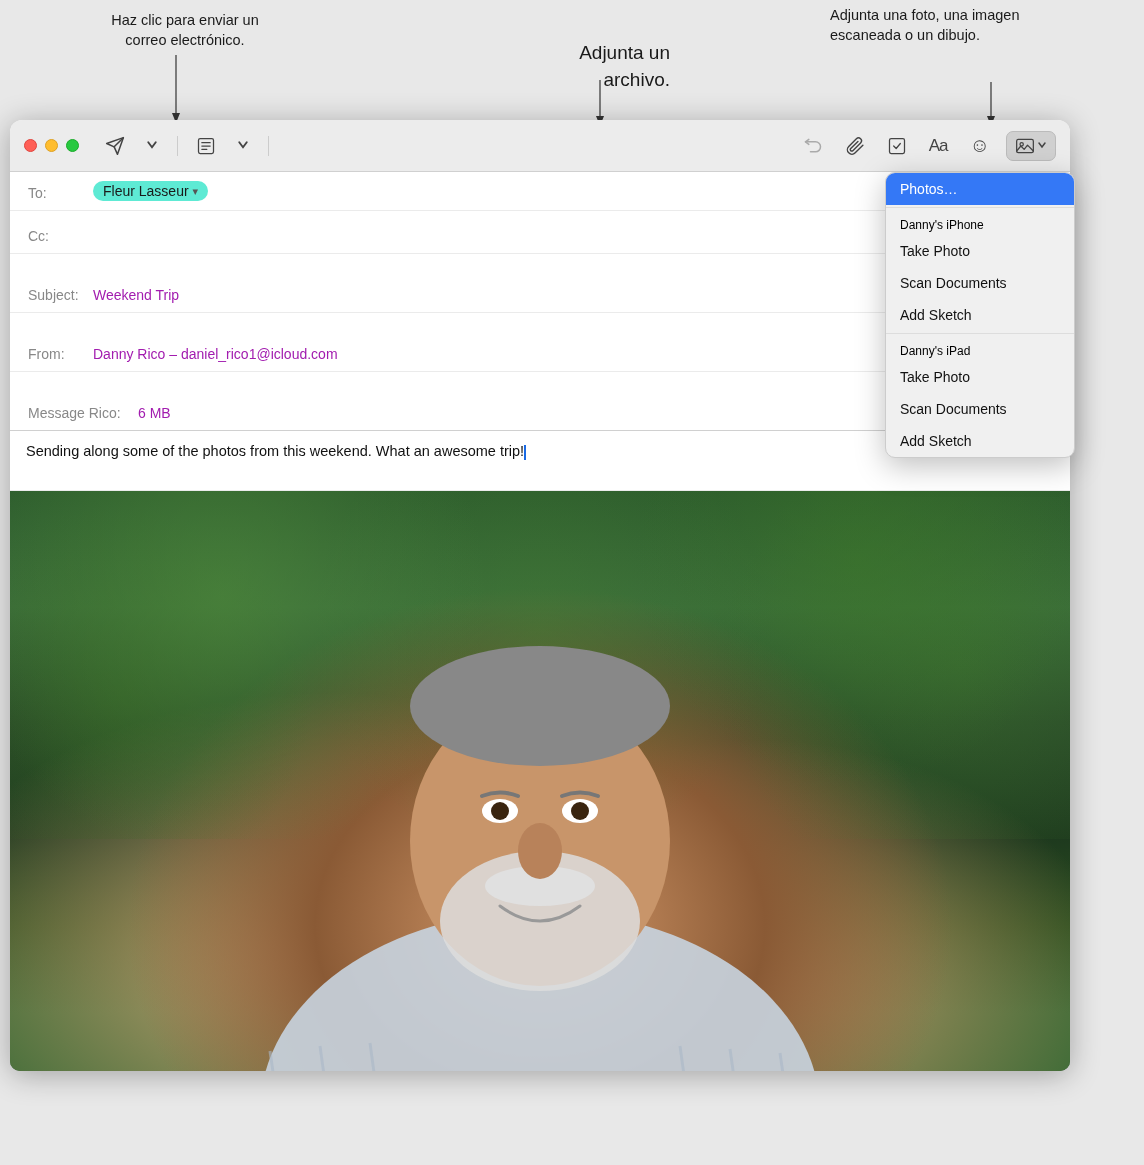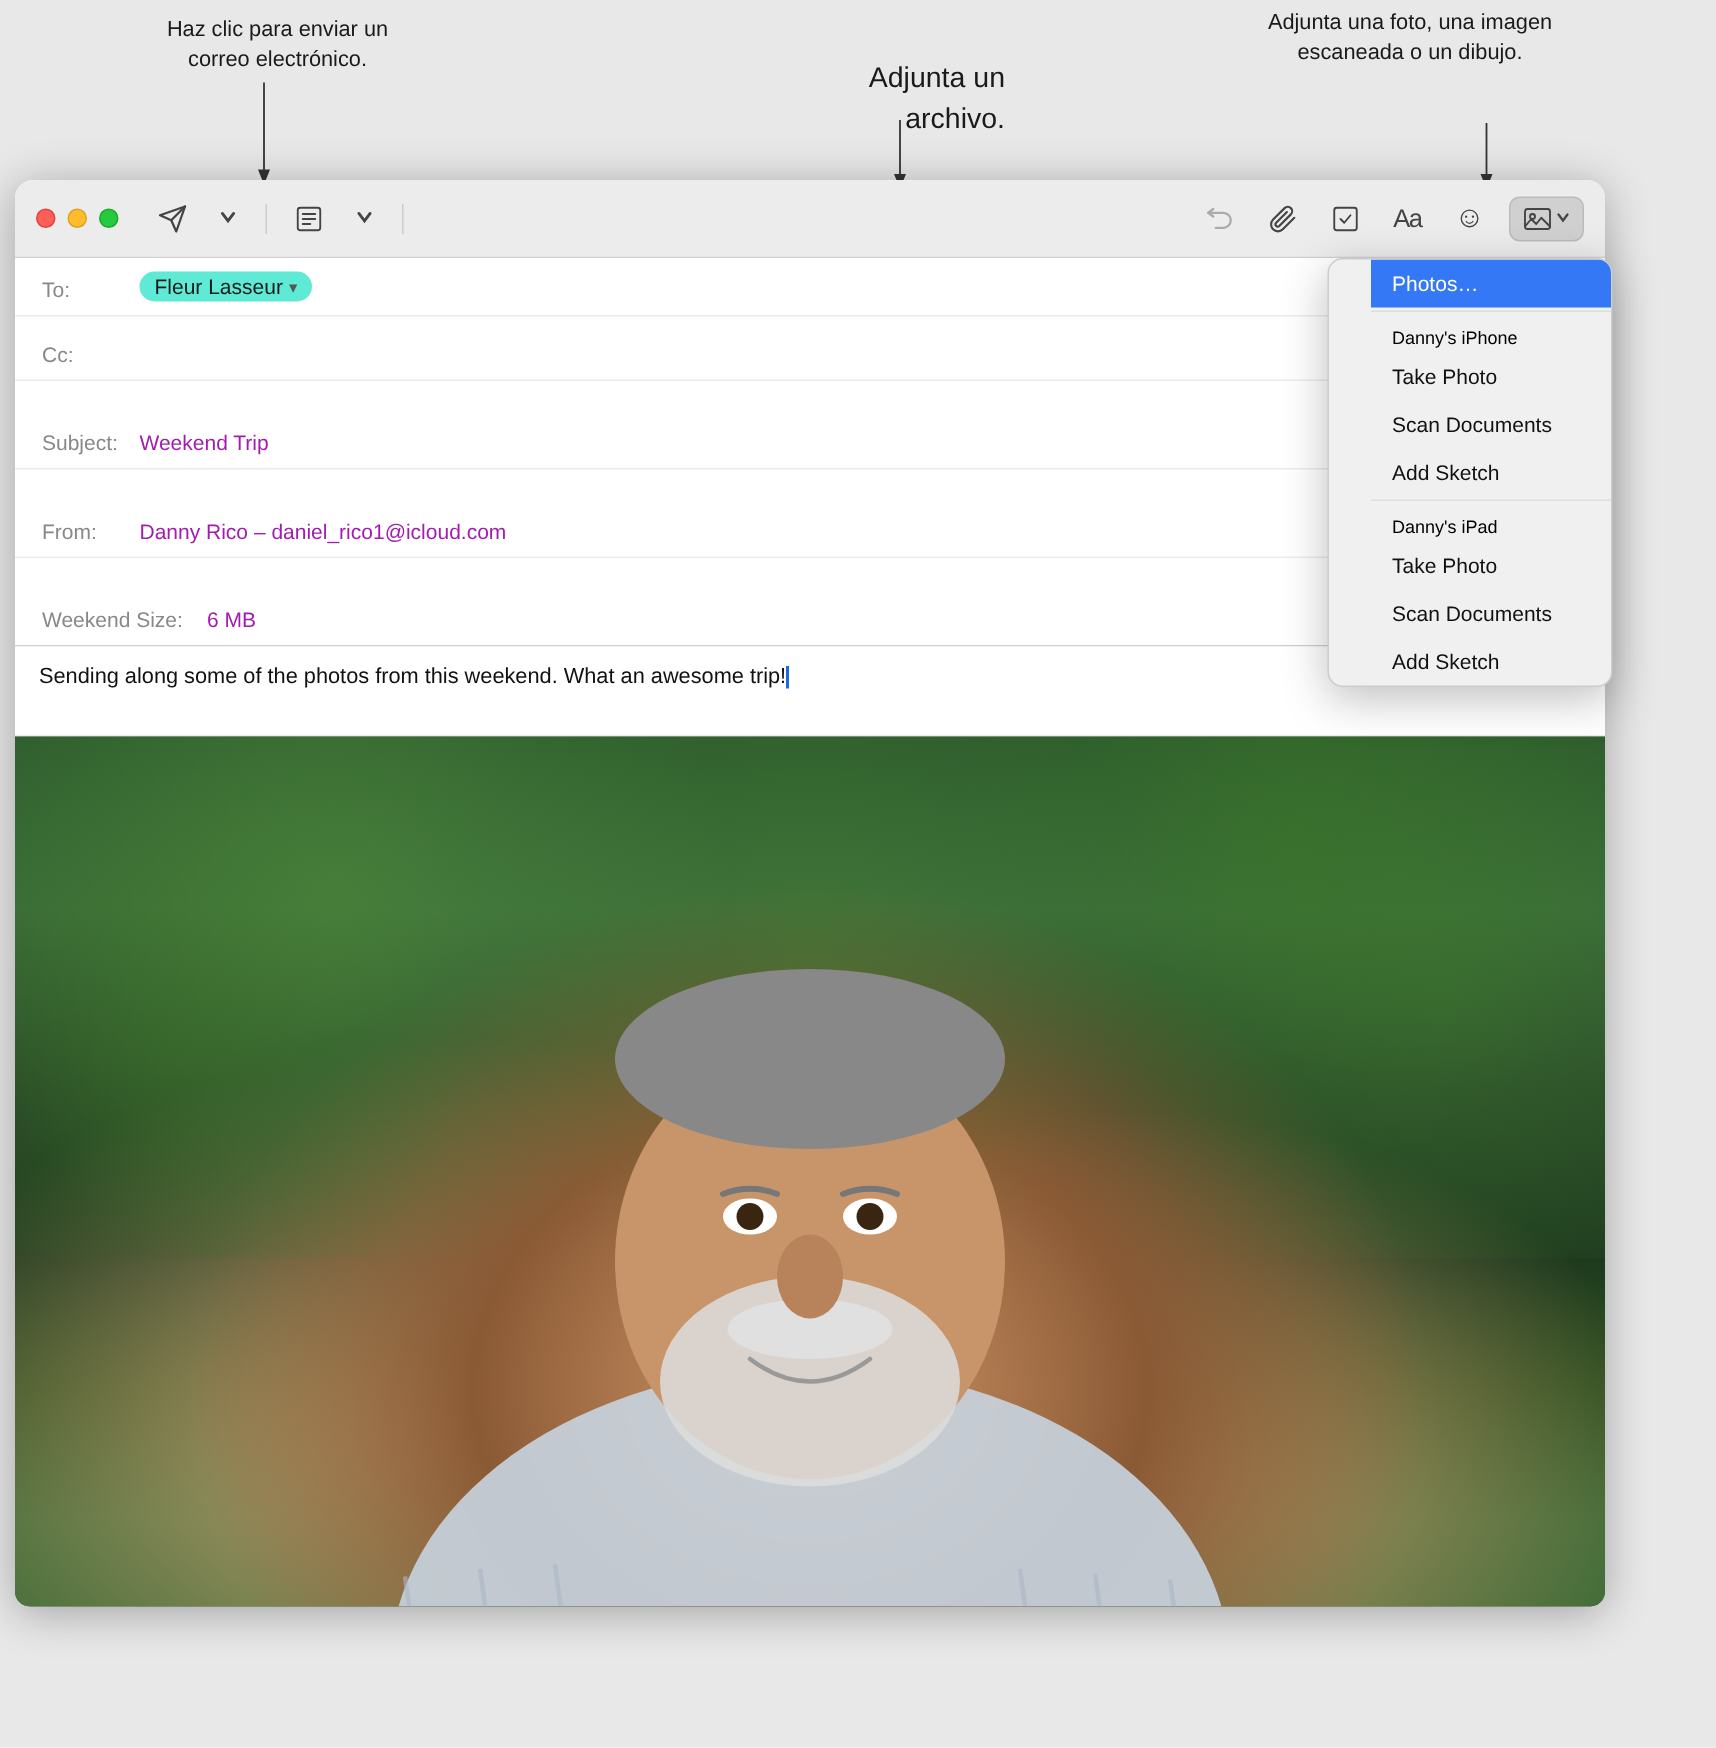--- a/index.html
+++ b/index.html
@@ -223,21 +223,20 @@
       position: absolute;
       top: 52px;
       right: -5px;
       width: 190px;
       background: #f0f0f0;
       border-radius: 10px;
       box-shadow: 0 8px 30px rgba(0,0,0,0.25);
       overflow: hidden;
       z-index: 100;
       border: 1px solid #ccc;
-      padding-left: 28px;
     }
 
     .dropdown-item {
       padding: 8px 14px;
       font-size: 14px;
       color: #111;
       cursor: pointer;
     }
     .dropdown-item.selected {
       background: #3478f6;
@@ -277,21 +276,20 @@
       font-size: 19px;
       color: #1a1a1a;
       line-height: 1.4;
       width: 130px;
     }
 
     .ann3 {
       position: absolute;
       top: 5px;
       left: 830px;
-      text-align: center;
       font-size: 14.5px;
       color: #1a1a1a;
       line-height: 1.4;
       width: 220px;
     }
 
     svg.arrow-svg {
       position: absolute;
       pointer-events: none;
       overflow: visible;
@@ -454,21 +452,21 @@
       <span class="field-label">Subject:</span>
       <span class="field-value">Weekend Trip</span>
     </div>
 
     <div class="field-row">
       <span class="field-label">From:</span>
       <span class="field-value">Danny Rico – daniel_rico1@icloud.com</span>
     </div>
 
     <div class="field-row">
-      <span class="field-label" style="min-width:110px;">Weekend Size:</span>
+      <span class="field-label" style="min-width:110px;">Message Rico:</span>
       <span class="field-value">6 MB</span>
       <span class="image-size-label">Image Size:</span>
       <button class="image-size-btn">Actual</button>
     </div>
   </div>
 
   <div class="message-body">
     <span>Sending along some of the photos from this weekend. What an awesome trip!</span><span class="cursor"></span>
   </div>
 

